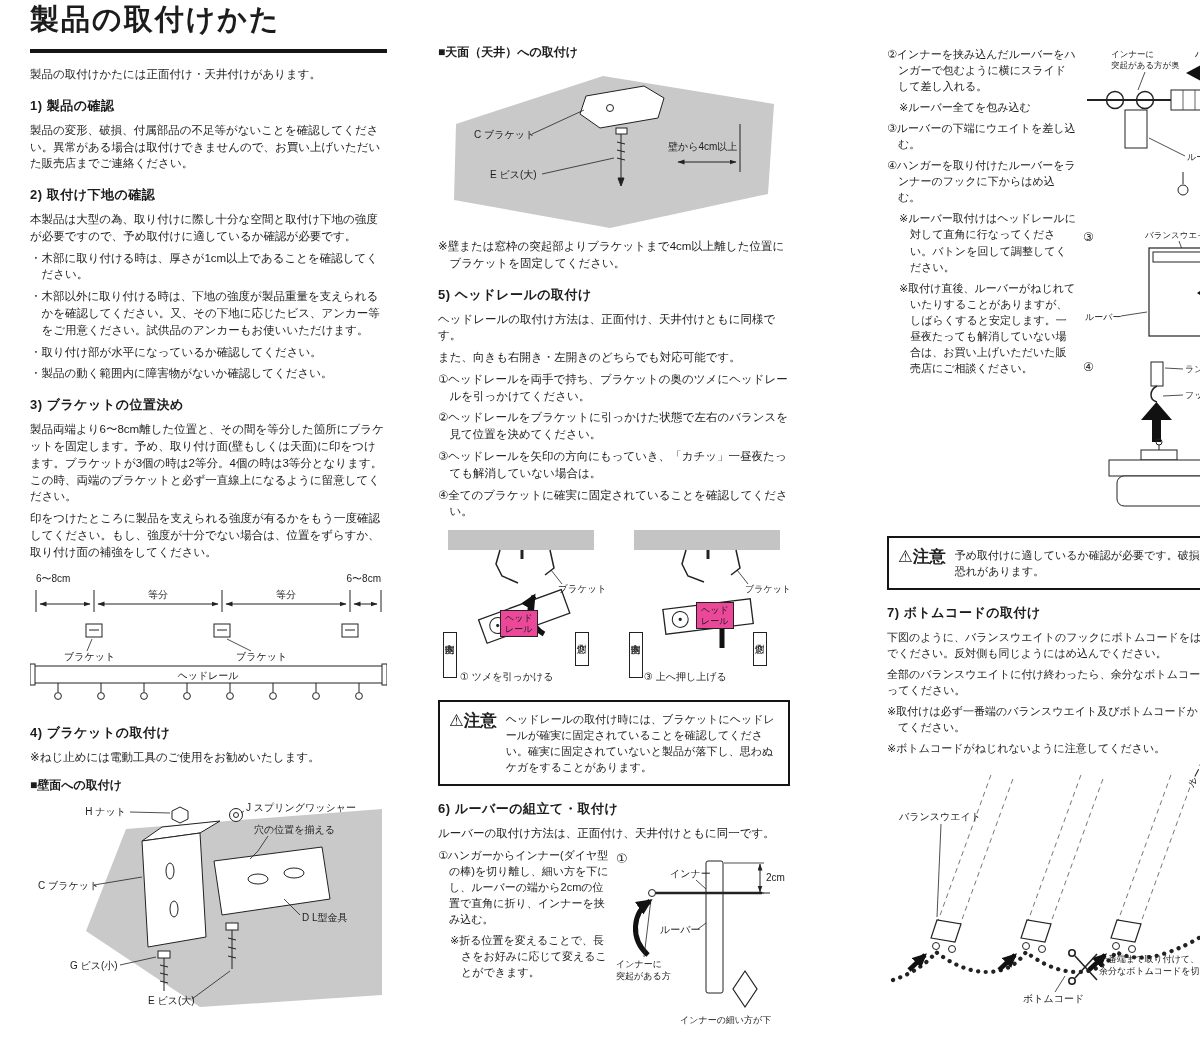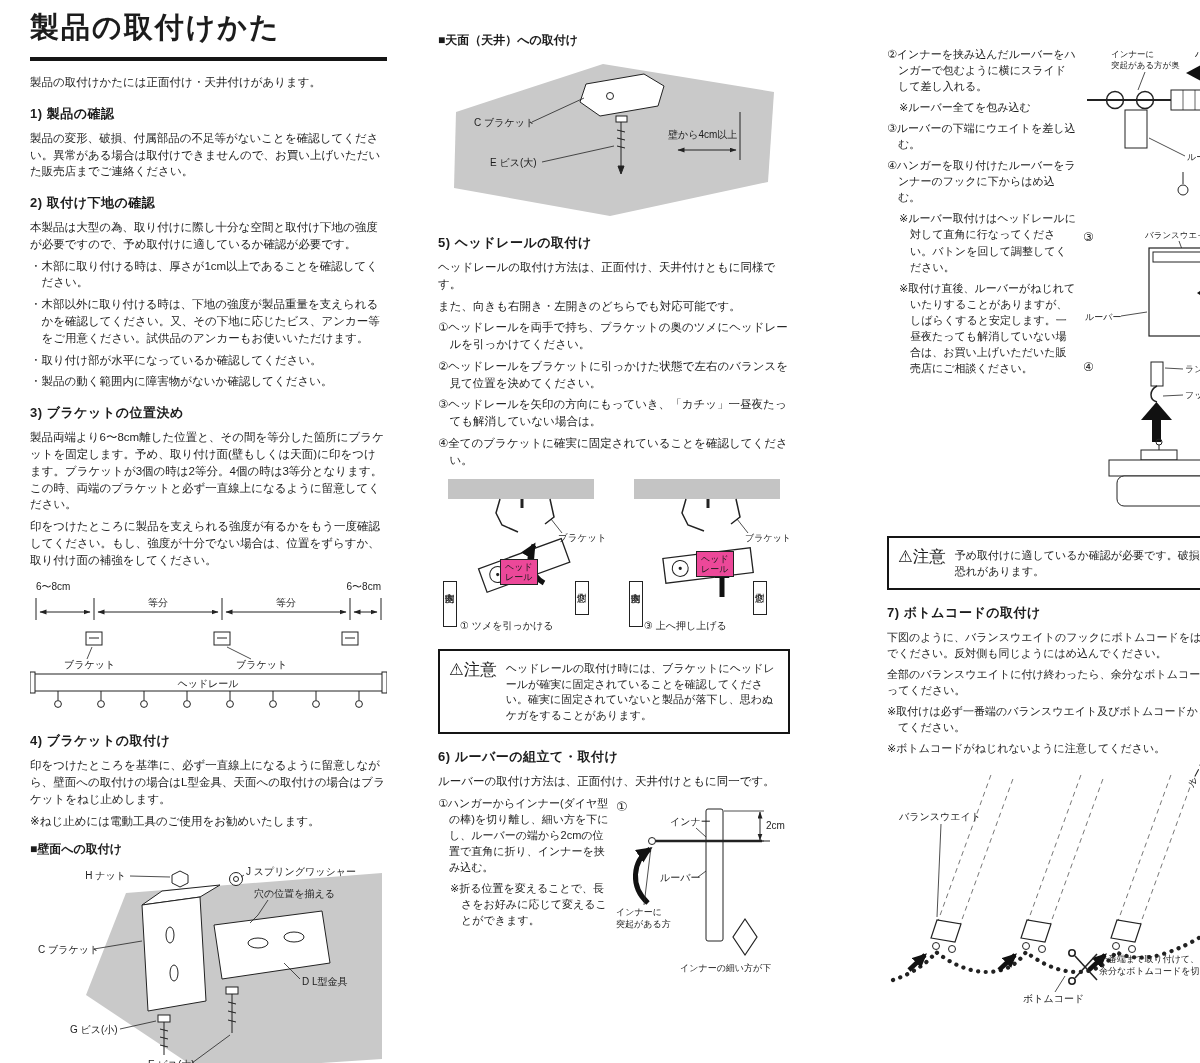--- a/index.html
+++ b/index.html
@@ -1,31 +1,31 @@
 <!DOCTYPE html>
 <html><head>
 <meta charset="utf-8">
 <style>
 *{margin:0;padding:0;box-sizing:border-box}
 html{background:#fff}
 body{width:1200px;height:1063px;background:#fff;font-family:"Liberation Sans","DejaVu Sans",sans-serif;color:#1c1c1c;position:relative;overflow:hidden}
 .col{position:absolute;top:0}
 #col-left{left:30px;width:357px}
-#col-mid{left:438px;width:352px;top:32px}
+#col-mid{left:438px;width:352px;top:44px}
 #col-right{left:887px;width:352px;top:46px}
-.title{font-size:29px;font-weight:bold;letter-spacing:2px;padding-top:8px}
+.title{font-size:29px;font-weight:bold;letter-spacing:2px;}
 .rule{height:4px;background:#151515;margin:9px 0 13px}
 .sec{font-size:13px;font-weight:bold;margin:14px 0 7px;letter-spacing:.5px}
 .t{font-size:11.5px;line-height:1.46;margin-bottom:5px}
 .small .t{font-size:11px}
 .hang{padding-left:1em;text-indent:-1em}
 .ind{margin-left:1.1em}
 .sub{font-size:12px;font-weight:bold;margin:11px 0 5px}
 .warn{border:2px solid #151515;display:flex;gap:9px;padding:8px 9px;margin:14px 0 6px;align-items:flex-start}
-.warn .wl{font-size:16.5px;font-weight:normal;white-space:nowrap}
+.warn .wl{font-size:16.5px;font-weight:bold;white-space:nowrap}
 .warn .wb{font-size:11px;line-height:1.45;padding-top:2px}
 .rflex{display:flex;gap:6px}
 .rtext{width:190px}
 .rdiags{width:156px;display:flex;flex-direction:column;gap:10px}
 .vlabel{position:absolute;writing-mode:vertical-rl;text-orientation:upright;border:1.2px solid #222;background:#fff;font-size:9.5px;padding:3px 1px;letter-spacing:1px;line-height:1}
 .rlabel{position:absolute;border:1.2px solid #222;background:#ec4899;font-size:9px;line-height:1.15;padding:2px 4px;text-align:center}
 svg{display:block}
 svg text{fill:#1c1c1c}
 .dwrap{position:relative}
 </style>
@@ -104,21 +104,20 @@
       <line x1="243" y1="115" x2="243" y2="124"></line>
         <circle cx="243" cy="128" r="3.4"></circle>
       <line x1="286" y1="115" x2="286" y2="124"></line>
         <circle cx="286" cy="128" r="3.4"></circle>
       <line x1="329" y1="115" x2="329" y2="124"></line>
         <circle cx="329" cy="128" r="3.4"></circle>
     </g>
   </svg>
 
   <h2 class="sec">4) ブラケットの取付け</h2>
-  <p class="t">印をつけたところを基準に、必ず一直線上になるように留意しながら、壁面への取付けの場合はL型金具、天面への取付けの場合はブラケットをねじ止めします。</p>
   <p class="t hang">※ねじ止めには電動工具のご使用をお勧めいたします。</p>
   <p class="sub">■壁面への取付け</p>
 
   <svg width="357" height="210" viewBox="0 0 357 210">
     <polygon points="96,30 352,10 352,196 170,208 56,132" fill="#c9c9c9"></polygon>
     <polygon points="112,42 170,34 190,22 132,28" fill="#fff" stroke="#222"></polygon>
     <polygon points="112,42 170,34 176,138 118,148" fill="#fff" stroke="#222"></polygon>
     <ellipse cx="140" cy="72" rx="4" ry="8" fill="#fff" stroke="#222"></ellipse>
     <ellipse cx="144" cy="110" rx="4" ry="8" fill="#fff" stroke="#222"></ellipse>
     <polyg></polyg>
@@ -179,20 +178,21 @@
       <polygon points="180,112 186,112 183,120" fill="#222"></polygon>
     </g>
     <text x="36" y="72" font-size="10">C ブラケット</text>
     <line x1="94" y1="68" x2="146" y2="44" stroke="#222" stroke-width="0.8"></line>
     <text x="52" y="112" font-size="10">E ビス(大)</text>
     <line x1="104" y1="108" x2="176" y2="92" stroke="#222" stroke-width="0.8"></line>
     <text x="230" y="84" font-size="10">壁から4cm以上</text>
     <line x1="240" y1="96" x2="298" y2="96" stroke="#222" marker-start="url(#dimC)" marker-end="url(#dimC)"></line>
     <line x1="302" y1="58" x2="302" y2="106" stroke="#222"></line>
   </svg>
+  <p class="t hang" style="margin-top:6px">※壁または窓枠の突起部よりブラケットまで4cm以上離した位置にブラケットを固定してください。</p>
 
   <h2 class="sec">5) ヘッドレールの取付け</h2>
   <p class="t">ヘッドレールの取付け方法は、正面付け、天井付けともに同様です。</p>
   <p class="t">また、向きも右開き・左開きのどちらでも対応可能です。</p>
   <p class="t hang">①ヘッドレールを両手で持ち、ブラケットの奥のツメにヘッドレールを引っかけてください。</p>
   <p class="t hang">②ヘッドレールをブラケットに引っかけた状態で左右のバランスを見て位置を決めてください。</p>
   <p class="t hang">③ヘッドレールを矢印の方向にもっていき、「カチッ」一昼夜たっても解消していない場合は。</p>
   <p class="t hang">④全てのブラケットに確実に固定されていることを確認してください。</p>
 
   <div class="dwrap" style="width:352px;height:158px;margin:8px 0 2px">

